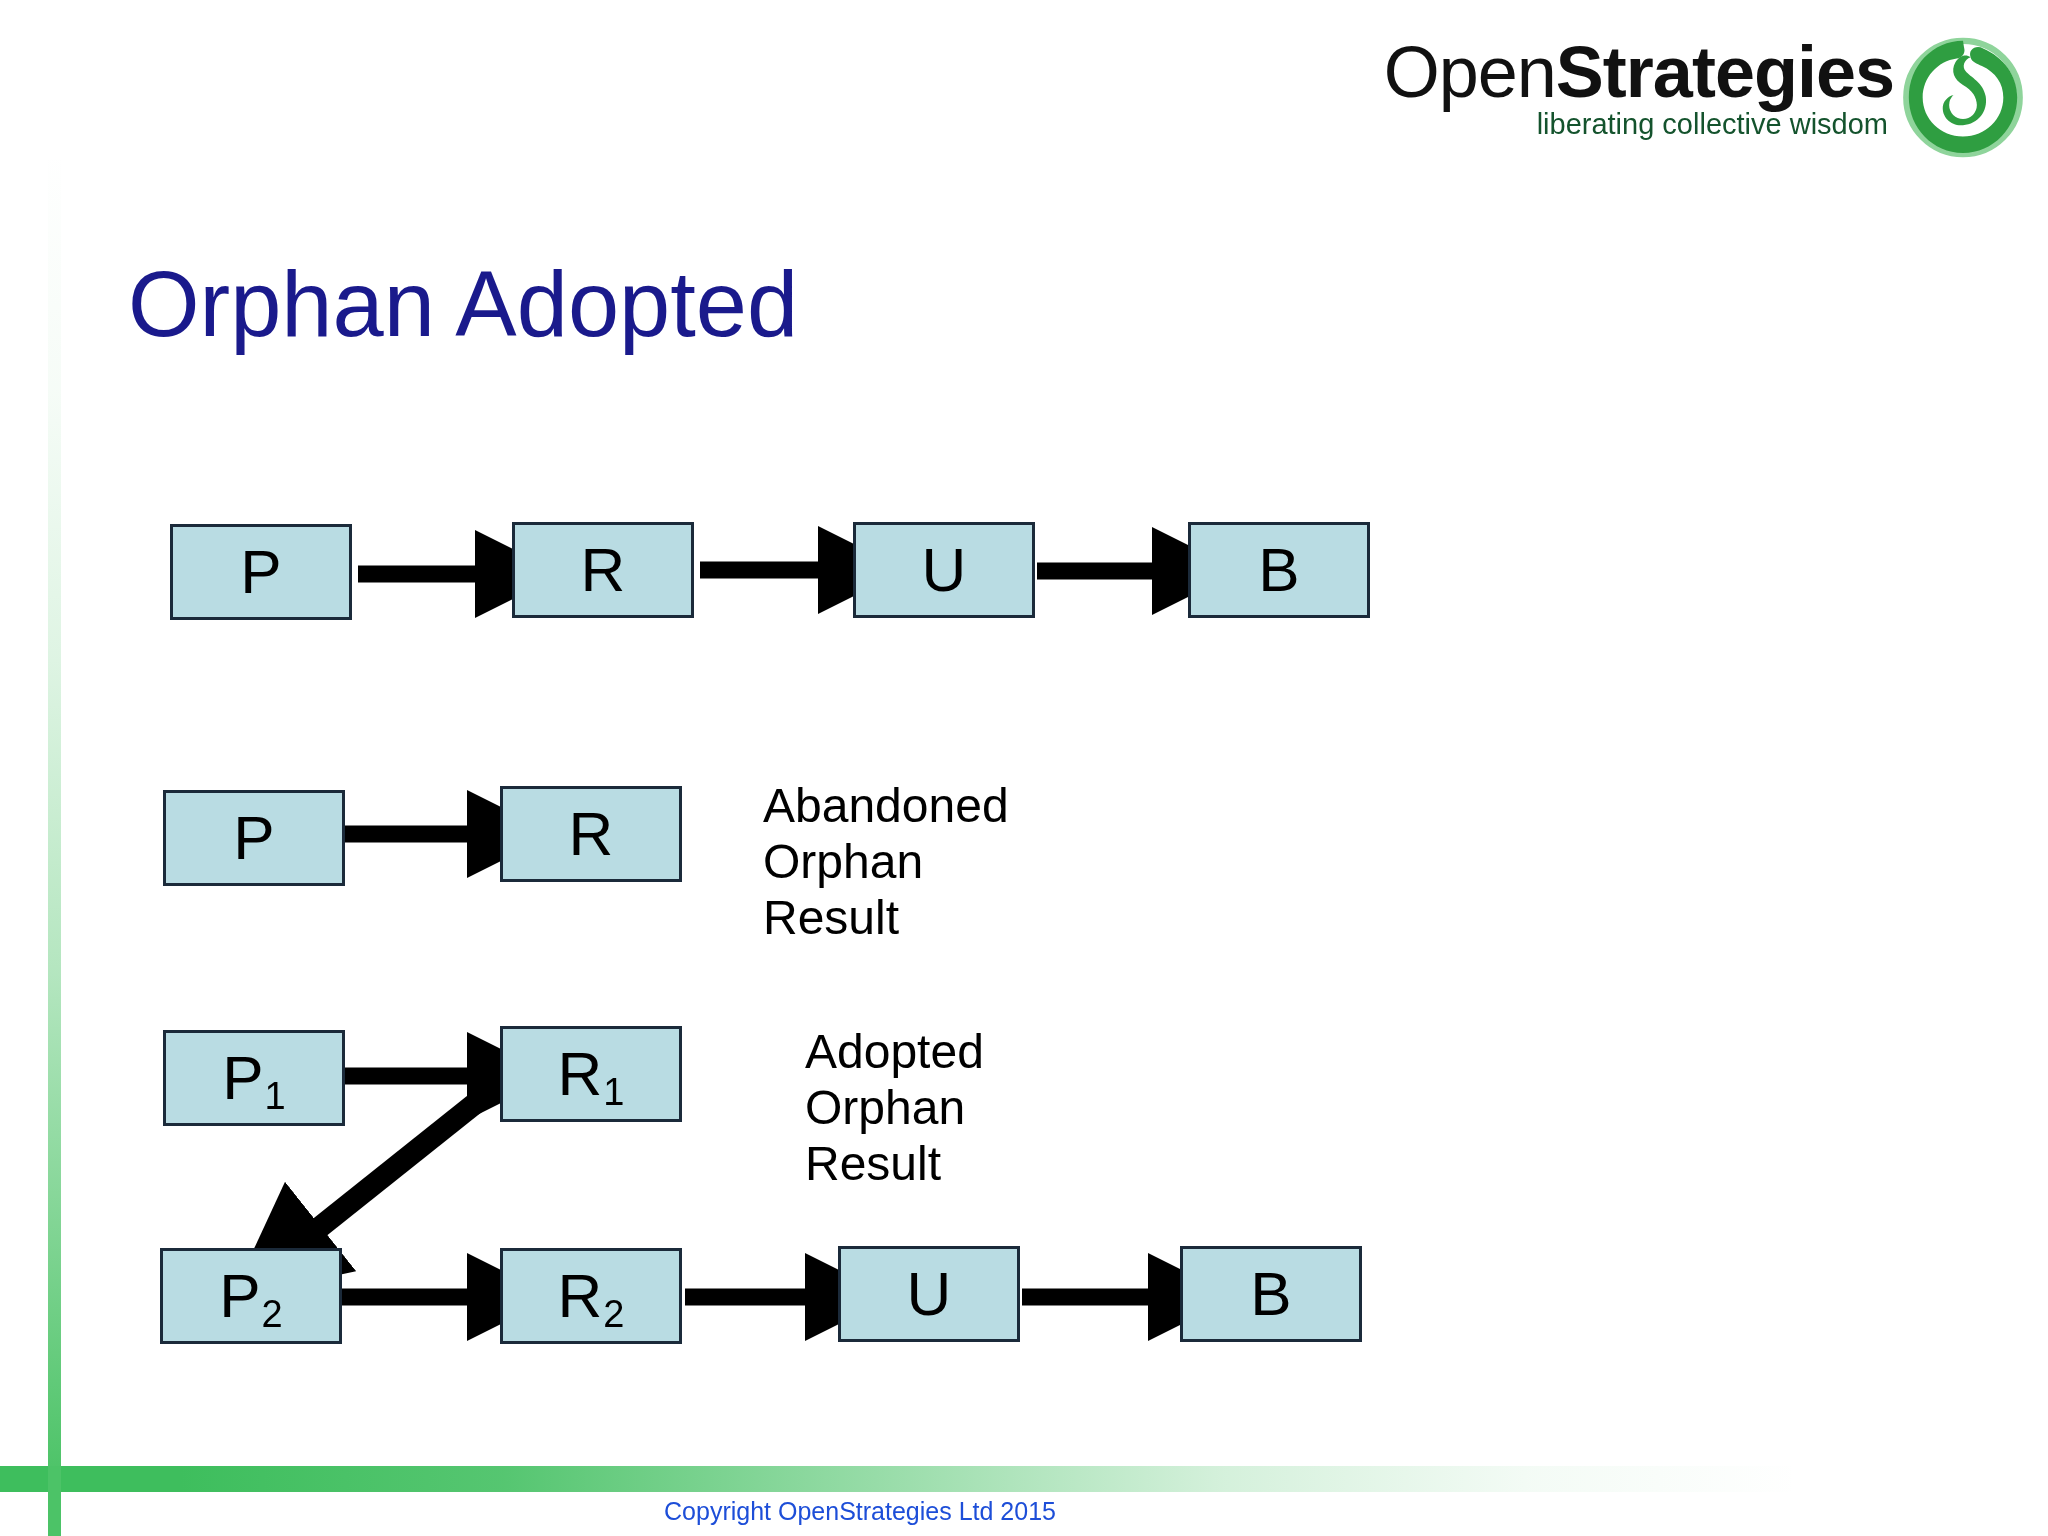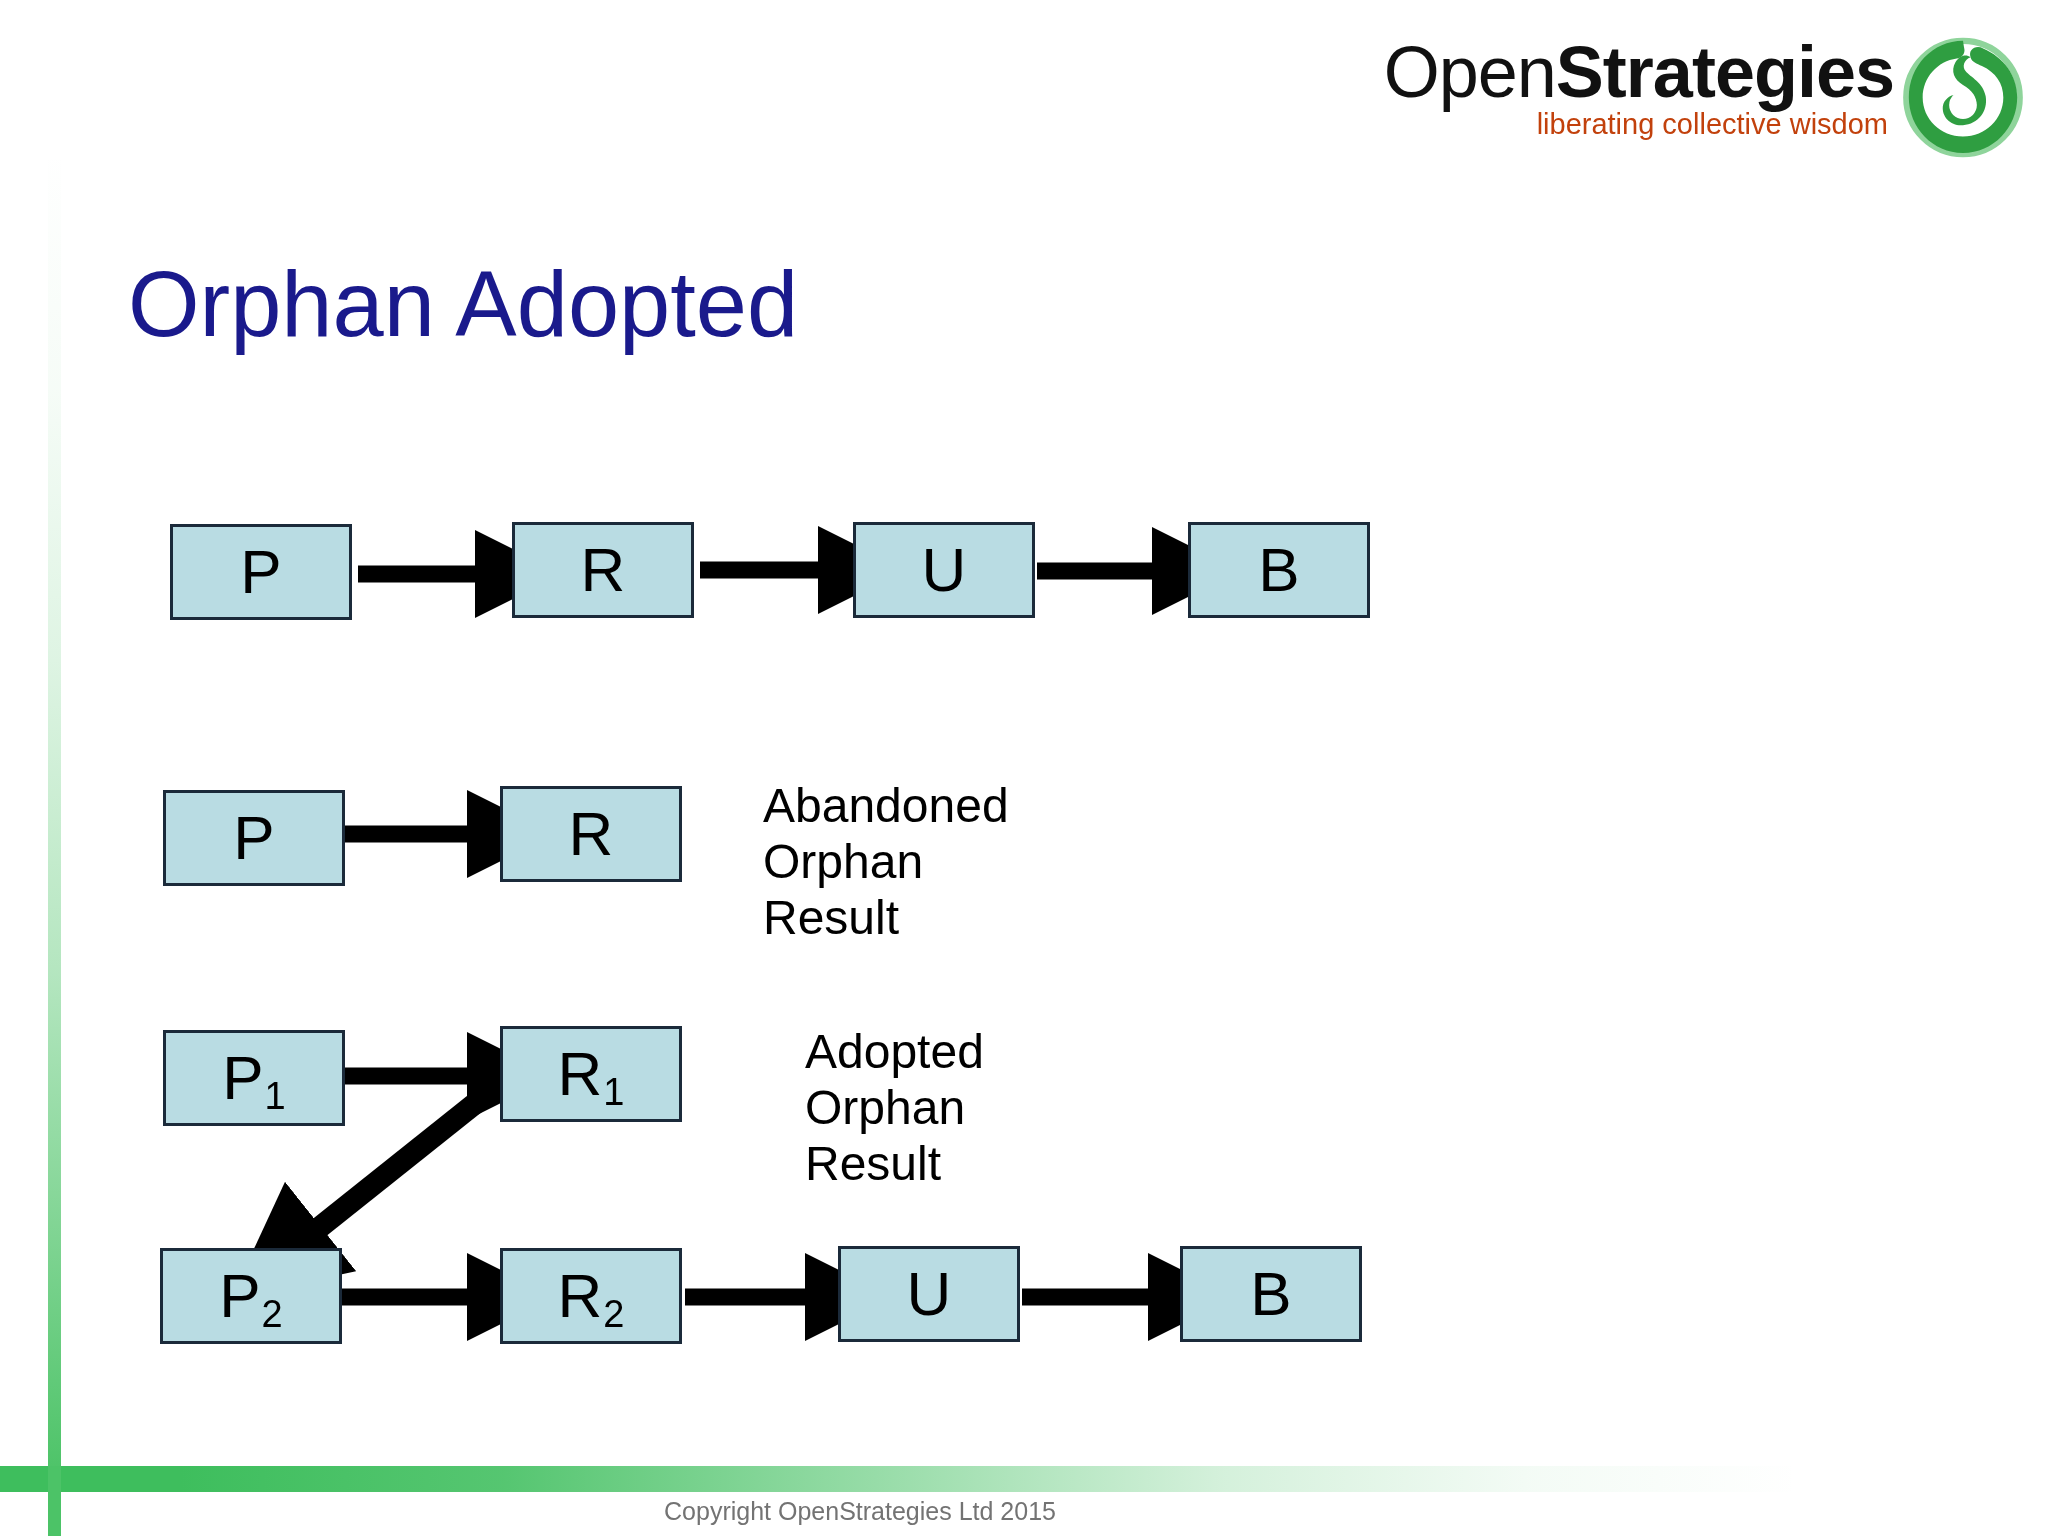--- a/index.html
+++ b/index.html
@@ -46,21 +46,21 @@
   .logo-text{
     display:flex;flex-direction:column;align-items:flex-end;
     line-height:1;padding-top:8px;
   }
   .logo-word{
     font-size:72px;color:#111;letter-spacing:-1px;white-space:nowrap;
   }
   .logo-word .thin{font-weight:400;}
   .logo-word .bold{font-weight:700;}
   .logo-tag{
-    font-size:29px;color:#c2410c;font-weight:400;margin-top:2px;
+    font-size:29px;color:#14532d;font-weight:400;margin-top:2px;
     margin-right:6px;white-space:nowrap;
   }
   .logo-mark{
     width:126px;height:126px;margin-left:6px;margin-top:4px;flex:0 0 auto;
   }
 
   
   .title{
     position:absolute;left:128px;top:252px;
     font-size:92px;color:#1a1a8c;font-weight:400;
@@ -82,21 +82,21 @@
   .box .lbl sub{font-size:38px;line-height:1;margin-left:1px;position:relative;top:10px;}
 
   .note{
     position:absolute;color:#000;font-size:48px;line-height:1.17;
     white-space:pre-line;
     margin-top:16px;
   }
 
   .footer{
     position:absolute;left:0;top:1497px;width:1720px;text-align:center;
-    font-size:25px;color:#737373;
+    font-size:25px;color:#1d4ed8;
   }
   svg{display:block;}
 </style>
 </head>
 <body>
 
 <div id="slide">
 
   <div class="deco-v"></div>
   <div class="deco-h"></div>

